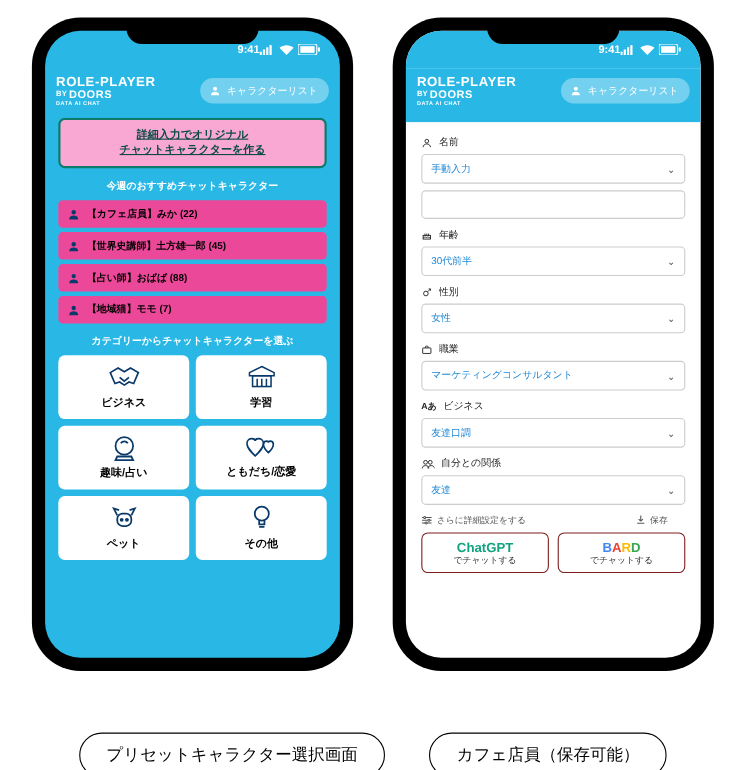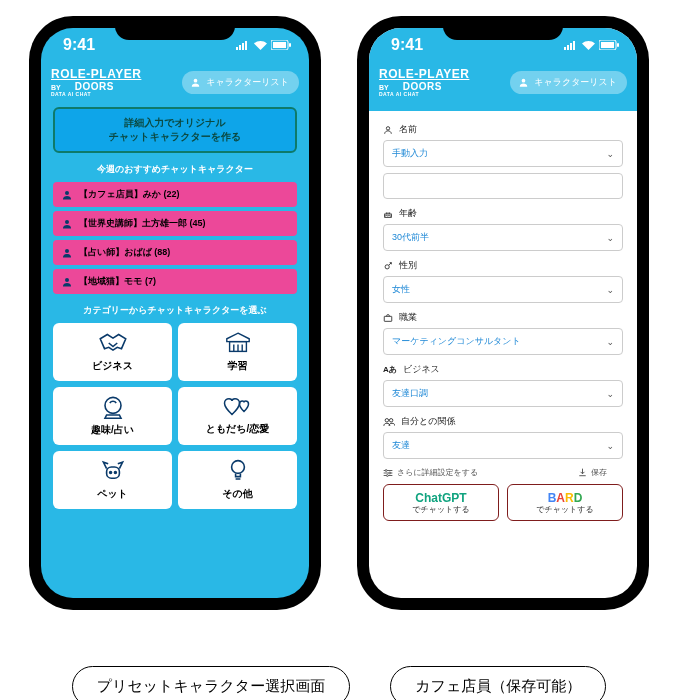--- a/index.html
+++ b/index.html
@@ -44,68 +44,69 @@
     top: 0; left: 50%;
     transform: translateX(-50%);
     width: 120px; height: 22px;
     background: #000;
     border-radius: 0 0 14px 14px;
     z-index: 10;
   }
   .status-bar {
     height: 34px;
     display: flex;
-    justify-content: space-between;
+    justify-content: flex-end;
     align-items: center;
     padding: 0 18px 0 22px;
-    font-size: 16px;
+    font-size: 10px;
     font-weight: 600;
     color: #fff;
   }
   .screen.white .status-bar { color: #000; }
   .status-icons { display:flex; gap:4px; align-items:center; }
   .status-icons svg { display:block; }
   .header {
     display: flex;
     justify-content: space-between;
     align-items: center;
     padding: 6px 10px 10px 10px;
   }
   .screen.white .header {
     background: #29b8e6;
     padding: 6px 10px 14px 10px;
   }
   .logo { color:#fff; line-height:1; }
-  .logo .l1 { font-size:12px; font-weight:800; letter-spacing:0.5px;text-decoration:underline; }
-  .logo .l2 { font-size:7px; font-weight:700; margin-top:2px; display:flex; align-items:center; gap:14px;}
+  .logo .l1 { font-size:12px; font-weight:800; letter-spacing:0.5px; }
+  .logo .l2 { font-size:7px; font-weight:700; margin-top:2px; display:flex; gap:2px;}
   .logo .l2 b { font-size:10px; letter-spacing:0.5px; }
   .logo .l3 { font-size:5px; font-weight:600; letter-spacing:0.5px; }
   .char-list-btn {
     background: rgba(255,255,255,0.35);
     color: #fff;
     border: none;
     border-radius: 14px;
     padding: 5px 10px 5px 8px;
     font-size: 9px;
     display: flex; align-items: center; gap: 5px;
     cursor: pointer;
   }
   .body-blue { padding: 0 12px 10px 12px; flex:1; overflow:hidden; }
   .create-btn {
     width: 100%;
-    background: #0ea5e9;
+    background: #f9a8d4;
     border: 2px solid #0e7a6a;
     border-radius: 6px;
     padding: 7px 20px;
     text-align: center;
     font-size: 10px;
     font-weight: 700;
     color: #0b4a42;
     line-height: 1.4;
     cursor: pointer;
+    text-decoration: underline;
   }
   .section-title {
     text-align: center;
     color: #fff;
     font-size: 9px;
     font-weight: 700;
     margin: 10px 0 6px 0;
   }
   .rec-list { display:flex; flex-direction:column; gap:4px; }
   .rec-item {

